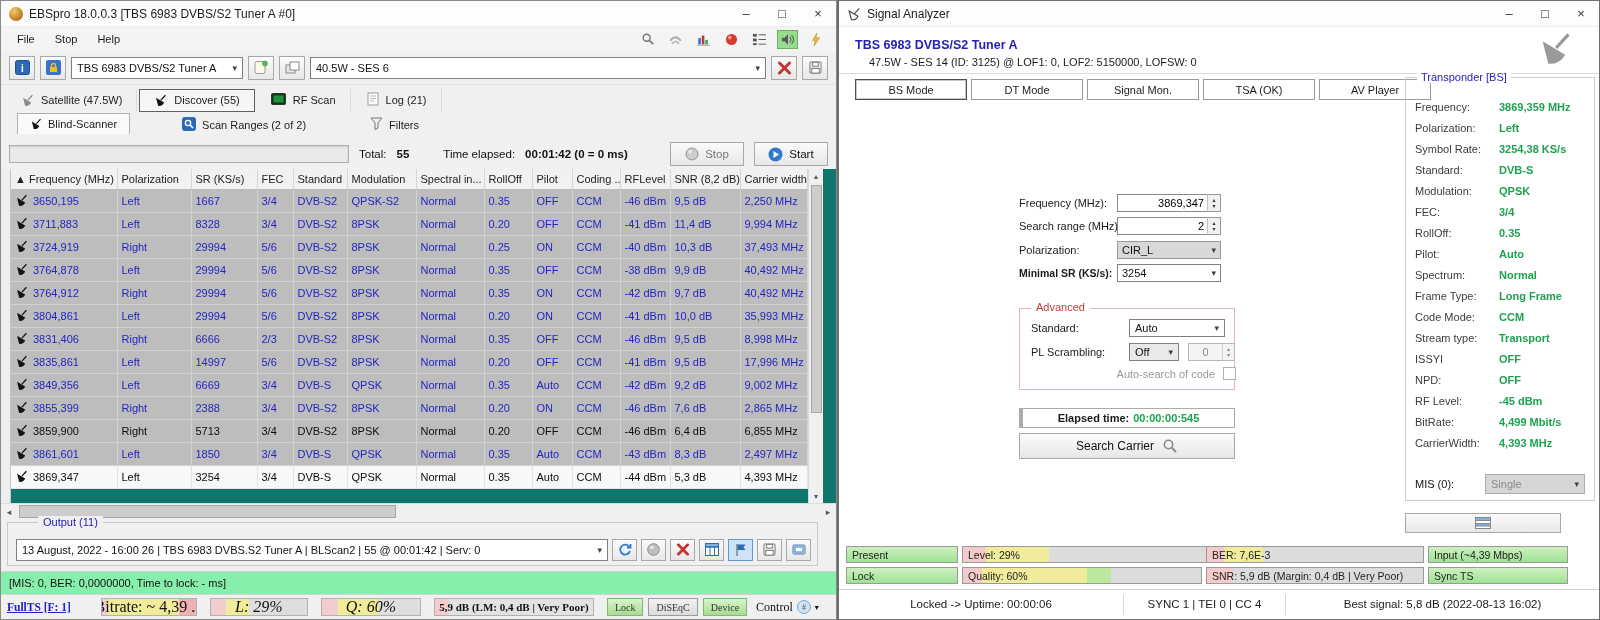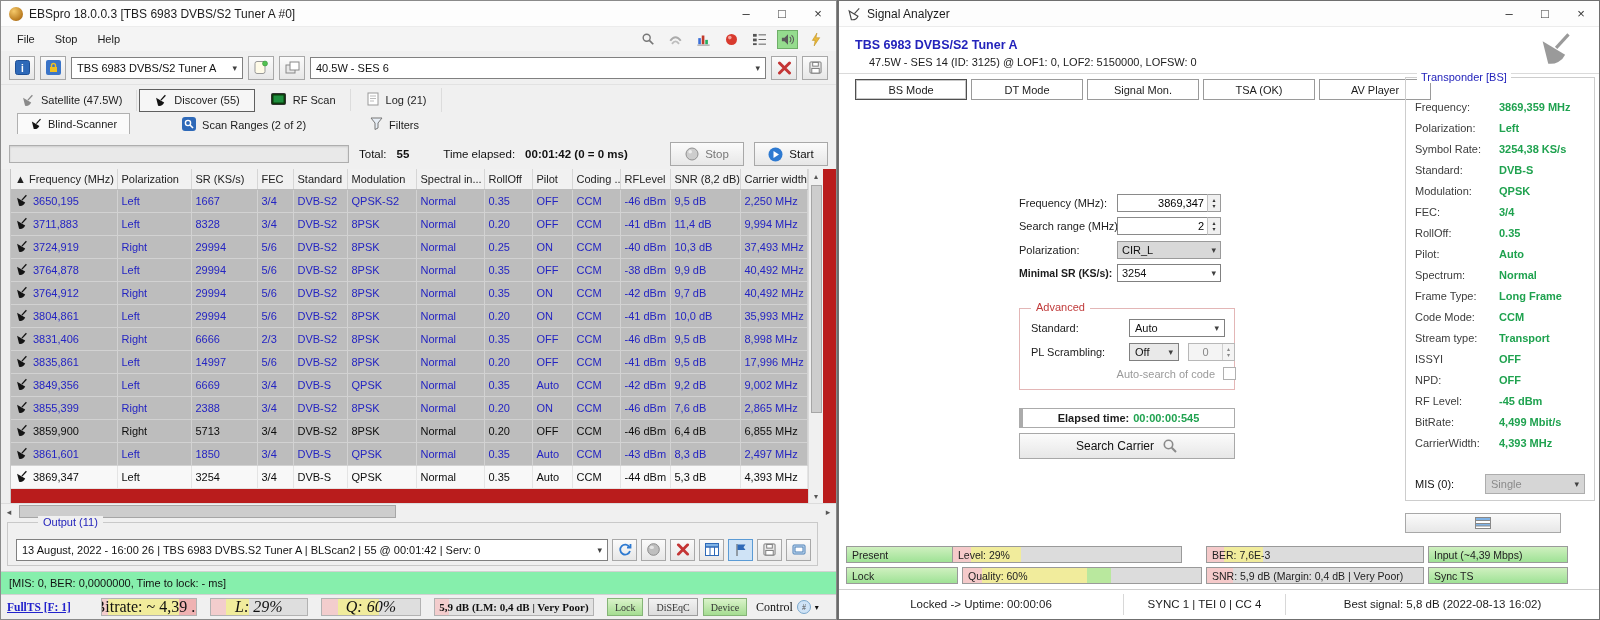--- a/index.html
+++ b/index.html
@@ -40,21 +40,21 @@
 
 
 .scanrow { height:30px; flex:0 0 30px; display:flex; align-items:center; gap:10px; padding:0 8px; }
 .progress { width:340px; height:18px; border:1px solid #aeaeae; background:#e9e9e9; box-shadow:inset 0 1px 2px rgba(0,0,0,.12); }
 .scanlbl { font-size:11.5px; }
 .scanval { font-weight:bold; font-size:11.5px; }
 .scanbtn { height:24px; width:74px; gap:6px; font-size:11.5px; }
 .scanbtn.stop { color:#777; }
 
 
-.tablezone { flex:1 1 auto; display:flex; overflow:hidden; background:#b91c1c; }
+.tablezone { flex:1 1 auto; display:flex; overflow:hidden; background:#0f766e; }
 .splitter { width:10px; background:#eeeeee; border-right:1px solid #c6c6c6; flex:0 0 10px; }
 table { border-collapse:collapse; table-layout:fixed; width:797px; align-self:flex-start; }
 th { background:#f1f1f1; font-weight:normal; text-align:left; padding:3px 4px; border-right:1px solid #d6d6d6; border-bottom:1px solid #bdbdbd; height:20px; white-space:nowrap; overflow:hidden; font-size:11px; color:#222; }
 td { padding:0 4px; border-right:1px solid #d2d2d2; border-bottom:1px solid #d2d2d2; height:23px; white-space:nowrap; overflow:hidden; font-size:11px; }
 tbody tr { background:#bdbdbd; }
 tr.row-blue td { color:#2424c2; }
 tr.row-black td { color:#0d0d0d; }
 tr.row-selected { background:#f8f8f8 !important; }
 tr.row-selected td { color:#0d0d0d; border-color:#e4e4e4; }
 .freqcell { display:flex; align-items:center; gap:5px; }
@@ -994,21 +994,21 @@
 
     <span class="bevelbtn stripebtn">
       <svg width="16" height="12">
           <rect x="0.5" y="0.5" width="15" height="11" fill="#fff" stroke="#888"></rect>
           <rect x="0.5" y="0.5" width="15" height="3" fill="#7fb2e5" stroke="#888"></rect>
           <rect x="0.5" y="6.5" width="15" height="2.5" fill="#7fb2e5" stroke="#888"></rect>
         </svg>
     </span>
 
     <span class="ind g-full" style="left:7px;   top:519px; width:112px">Present</span>
-    <span class="ind g-level" style="left:113px; top:519px; width:230px">Level: 29%</span>
+    <span class="ind g-level" style="left:123px; top:519px; width:288px">Level: 29%</span>
     <span class="ind g-ber" style="left:367px; top:519px; width:218px">BER: 7,6E-3</span>
     <span class="ind g-full" style="left:589px; top:519px; width:140px">Input (~4,39 Mbps)</span>
     <span class="ind g-full" style="left:7px;   top:540px; width:112px">Lock</span>
     <span class="ind g-quality" style="left:123px; top:540px; width:240px">Quality: 60%</span>
     <span class="ind g-snr" style="left:367px; top:540px; width:218px">SNR: 5,9 dB (Margin: 0,4 dB | Very Poor)</span>
     <span class="ind g-full" style="left:589px; top:540px; width:140px">Sync TS</span>
 
     <div class="an-status">
       <span class="sec s1">Locked -&gt; Uptime: 00:00:06</span>
       <span class="sec s2">SYNC 1 | TEI 0 | CC 4</span>

